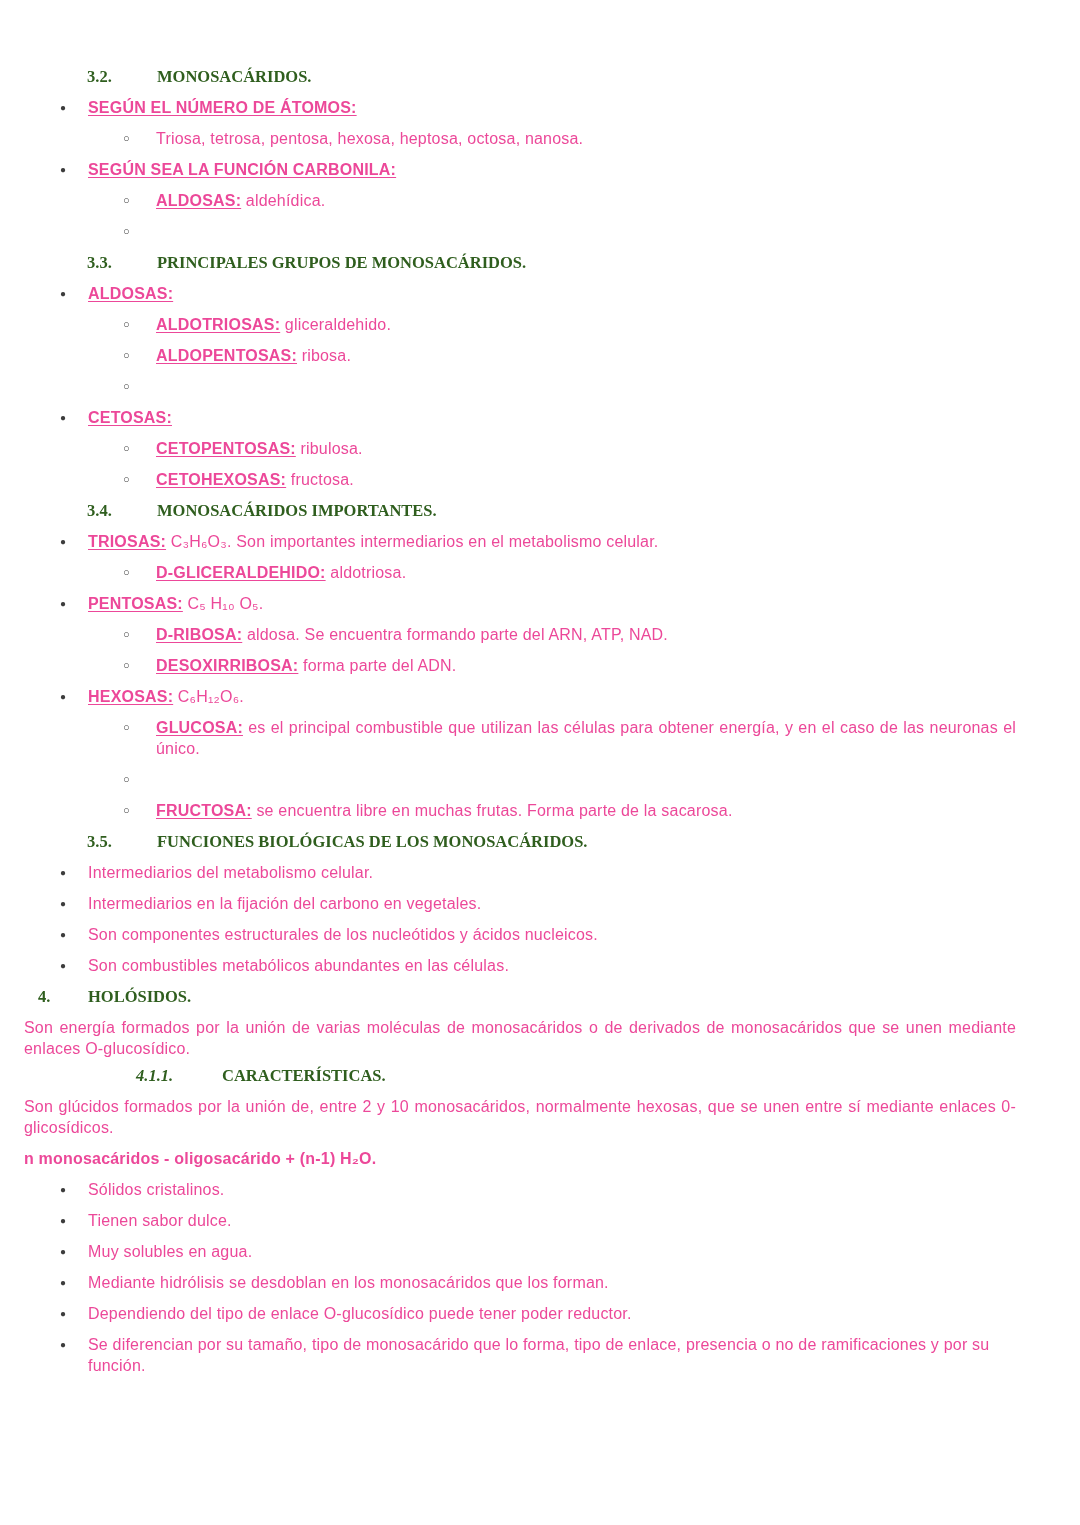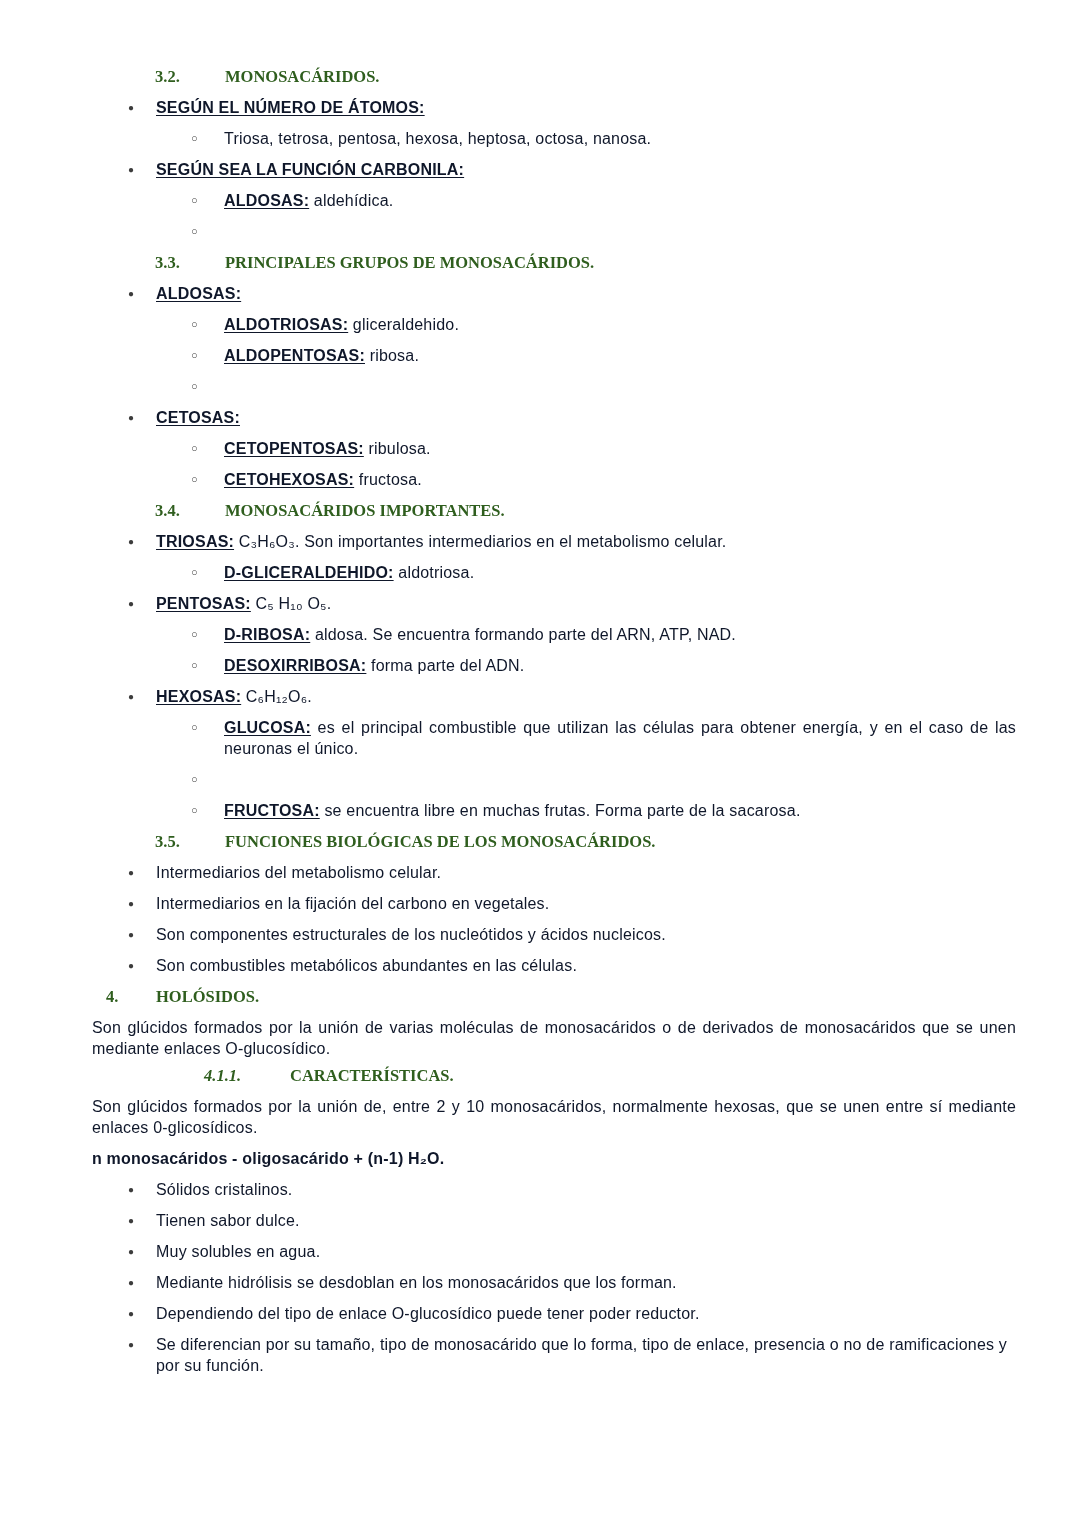--- a/index.html
+++ b/index.html
@@ -1,34 +1,34 @@
 <!DOCTYPE html>
 <html><head>
 <meta charset="utf-8">
 <style>
   * { margin:0; padding:0; box-sizing:border-box; }
   html,body { background:#ffffff; }
   body { width:1080px; min-height:1525px; font-family:"Liberation Sans","DejaVu Sans",sans-serif; }
-  .page { width:1080px; min-height:1525px; background:#ffffff; padding:66px 64px 40px 92px; }
+  .page { width:1080px; min-height:1525px; background:#ffffff; padding:66px 64px 40px 24px; }
 
   
   .hA,.hB,.hC {
     font-family:"Liberation Serif","DejaVu Serif",serif;
     font-weight:700; color:#2F5E1E; font-size:16.5px; line-height:21px;
     margin-bottom:10px; display:flex;
   }
   .hA { padding-left:14px; }
   .hA .hnum { flex:none; width:50px; }
   .hB { padding-left:63px; }
   .hB .hnum { flex:none; width:70px; }
   .hC { padding-left:112px; margin-top:-4px; }
   .hC .hnum { flex:none; width:86px;font-style:italic; }
 
   
-  .tx, .par { color:#0f172a; font-size:16px; line-height:21px; letter-spacing:0.2px; }
+  .tx, .par { color:#ec4899; font-size:16px; line-height:21px; letter-spacing:0.2px; }
   .par { text-align:justify; margin-bottom:10px; }
   .par.bold { font-weight:700; text-align:left; }
 
   
   .li1, .li2 { display:flex; align-items:flex-start; margin-bottom:10px; }
   .li1 { padding-left:36px; }
   .li2 { padding-left:99px; }
   .mk { flex:none; color:#3C3C3C; line-height:21px; }
   .li1 .mk { width:28px; font-size:10px; }
   .li2 .mk { width:33px; font-size:11px; }
@@ -174,21 +174,21 @@
   <div class="li1">
     <span class="mk">●</span>
     <div class="tx left">Son combustibles metabólicos abundantes en las células.</div>
   </div>
 
   <h2 class="hA">
       <span class="hnum">4.</span>
       <span>HOLÓSIDOS.</span>
     </h2>
 
-  <p class="par">Son glúcidos formados por la unión de varias moléculas de monosacáridos o de derivados de monosacáridos que se unen mediante enlaces O-glucosídico.</p>
+  <p class="par">Son energía formados por la unión de varias moléculas de monosacáridos o de derivados de monosacáridos que se unen mediante enlaces O-glucosídico.</p>
 
   <h2 class="hC">
       <span class="hnum">4.1.1.</span>
       <span>CARACTERÍSTICAS.</span>
     </h2>
 
   <p class="par">Son glúcidos formados por la unión de, entre 2 y 10 monosacáridos, normalmente hexosas, que se unen entre sí mediante enlaces 0-glicosídicos.</p>
 
   <p class="par bold">n monosacáridos - oligosacárido + (n-1) H₂O.</p>
 

